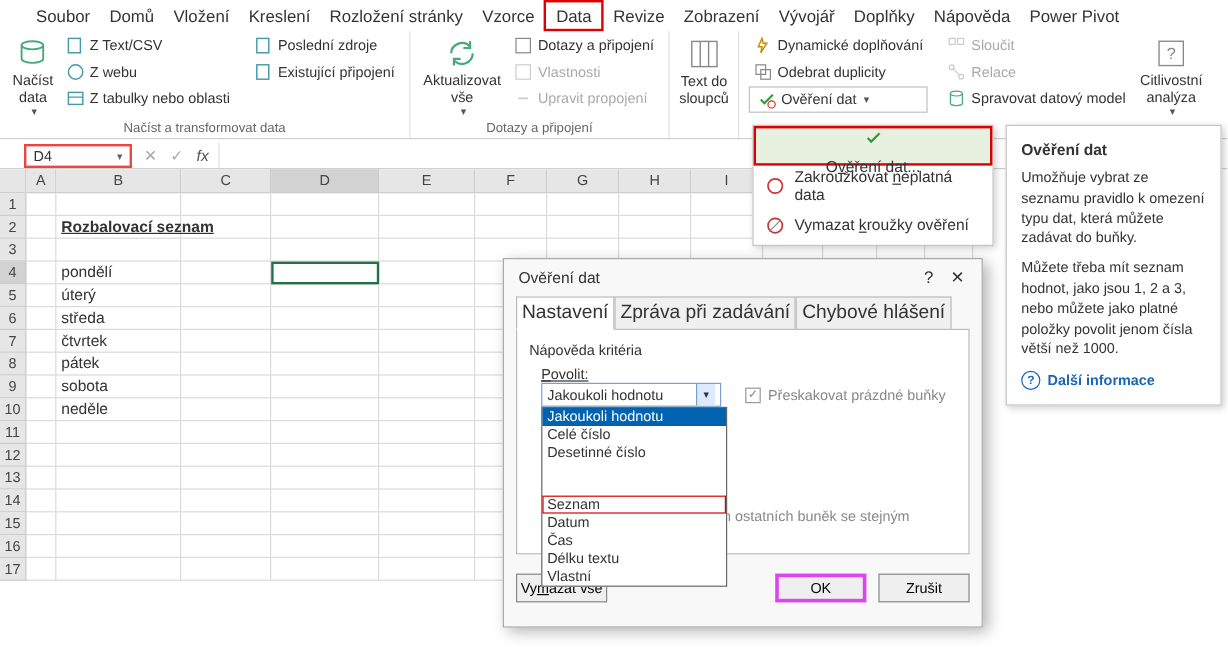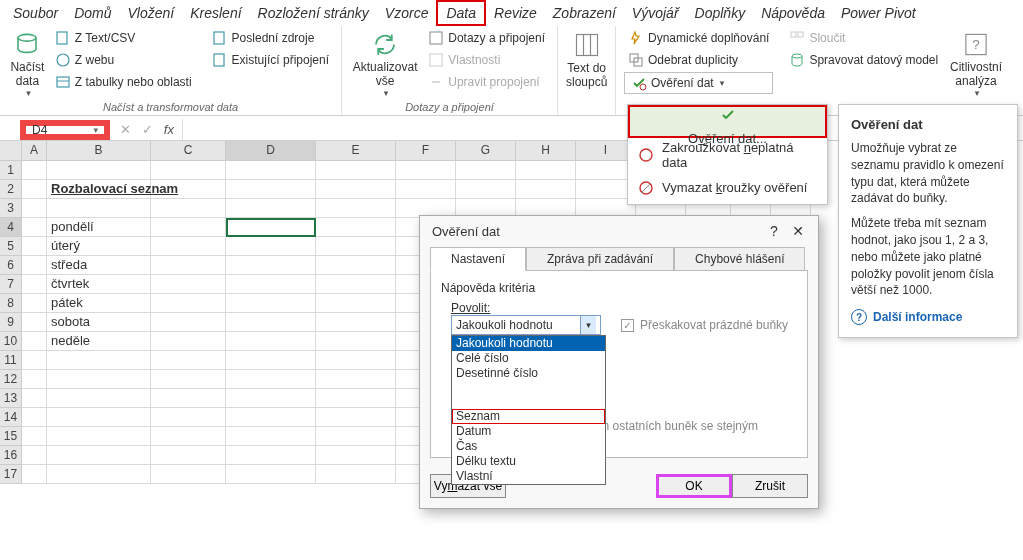--- a/index.html
+++ b/index.html
@@ -1,26 +1,26 @@
 <!DOCTYPE html>
 <html><head>
 <meta charset="utf-8">
 <style>
   * { box-sizing: border-box; margin: 0; padding: 0; font-family: "Segoe UI", Arial, sans-serif; }
   body { background: #fff; font-size: 13px; color: #333; width: 1023px; height: 560px; overflow: hidden; position: relative; }
   
   
-  .menubar { display: flex; align-items: center; padding: 2px 5px; height: 26px; font-size: 14px; font-style: italic; }
+  .menubar { display: flex; align-items: center; padding: 2px 22px; height: 26px; font-size: 14px; }
   .menubar .mitem { padding: 3px 8px; cursor: pointer; }
   .mitem.highlighted { border: 2px solid #d00; }
   
   
   .ribbon { display: flex; height: 90px; border-bottom: 1px solid #d0d0d0; background: #fff; }
   .rgroup { border-right: 1px solid #e0e0e0; padding: 2px 8px 0 8px; display: flex; flex-direction: column; justify-content: space-between; position: relative; }
-  .rgroup-title { text-align: center; font-size: 11px; color: #666; padding-bottom: 2px; font-style: italic; }
+  .rgroup-title { text-align: center; font-size: 11px; color: #666; padding-bottom: 2px; }
   .rgroup-body { display: flex; gap: 4px; height: 70px; }
   .rcol { display: flex; flex-direction: column; gap: 2px; }
   .rbtn-big { display: flex; flex-direction: column; align-items: center; justify-content: flex-start; width: 58px; padding-top: 3px; cursor: pointer; font-size: 12px; text-align: center; }
   .rbtn-big .ric { width: 28px; height: 28px; margin-bottom: 2px; }
   .rbtn-sm { display: flex; align-items: center; gap: 4px; height: 20px; padding: 0 4px; cursor: pointer; font-size: 12px; white-space: nowrap; }
   .rbtn-sm.disabled { color: #aaa; }
   .ric-sm { width: 16px; height: 16px; flex-shrink: 0; }
   .rbtn-sm.boxed { border: 1px solid #c0c0c0; padding: 1px 6px; height: 22px; }
   .caret { font-size: 9px; margin-left: 2px; color: #555; }
   
@@ -31,21 +31,21 @@
   .dv-item.hl { border: 2px solid #d00; background: #e8f0e0; flex-direction: column; }
   
   .tooltip { position: absolute; left: 838px; top: 104px; width: 180px; background: #fff; border: 1px solid #c4c4c4; box-shadow: 2px 2px 6px rgba(0,0,0,.2); padding: 12px; font-size: 12px; z-index: 19; }
   .tooltip h3 { font-size: 13px; font-weight: bold; margin-bottom: 8px; }
   .tooltip p { margin-bottom: 8px; line-height: 1.4; }
   .tooltip .link { color: #1a66b5; display: flex; align-items: center; gap: 6px; margin-top: 10px; font-weight: bold; }
   .tooltip .link::before { content: "?"; border: 1px solid #1a66b5; border-radius: 50%; width: 14px; height: 14px; display: inline-flex; align-items: center; justify-content: center; font-size: 10px; }
   
   
   .nfbar { display: flex; align-items: center; height: 22px; border-bottom: 1px solid #d0d0d0; margin-top: 3px; }
-  .namebox { width: 90px; border: 6px solid #ef4444; height: 20px; margin-left: 20px; display: flex; align-items: center; padding: 0 6px; font-size: 12px; }
+  .namebox { width: 90px; border: 2px solid #ef4444; height: 20px; margin-left: 20px; display: flex; align-items: center; padding: 0 6px; font-size: 12px; }
   .namebox .drop { margin-left: auto; font-size: 9px; color: #666; }
   .fxicons { display: flex; gap: 3px; margin-left: 6px; color: #aaa; align-items: center; }
   .fxicons span { padding: 0 4px; }
   .fxbar { flex: 1; border-left: 1px solid #e0e0e0; height: 100%; margin-left: 4px; }
   
   
   .sheet { position: relative; }
   .colheaders { display: flex; height: 20px; }
   .colheaders .corner { width: 22px; border-right: 1px solid #ccc; border-bottom: 1px solid #ccc; background: #e6e6e6; }
   .colheaders .ch { border-right: 1px solid #ccc; border-bottom: 1px solid #ccc; background: #e6e6e6; text-align: center; font-size: 12px; line-height: 19px; color: #444; }
@@ -55,38 +55,38 @@
   .row .cell.bold { font-weight: bold; text-decoration: underline; }
   .row .rh.sel, .colheaders .ch.sel { background: #d2d2d2; }
   .cell.active { outline: 2px solid #217346; outline-offset: -2px; }
   
   
   .dialog { position: absolute; left: 419px; top: 215px; width: 400px; background: #f8f8f8; border: 1px solid #aaa; box-shadow: 4px 4px 12px rgba(0,0,0,.3); z-index: 30; }
   .dlg-title { display: flex; align-items: center; height: 30px; padding: 0 8px 0 12px; font-size: 13px; }
   .dlg-title .sp { margin-left: auto; }
   .dlg-title .help, .dlg-title .close { width: 24px; text-align: center; cursor: pointer; font-size: 14px; }
   .tabs { display: flex; padding: 0 10px; }
-  .tab { border: 1px solid #bbb; padding: 4px 20px; font-size: 12px; background: #fff; cursor: pointer; position: relative; top: 1px; }
+  .tab { border: 1px solid #bbb; padding: 4px 4px; font-size: 16px; background: #fff; cursor: pointer; position: relative; top: 1px; }
   .tab:not(.active) { background: #f0f0f0; border-bottom: 1px solid #bbb; }
   .tab.active { border-bottom: 1px solid #fff; }
   .dlg-body { margin: 0 10px 10px 10px; background: #fff; border: 1px solid #bbb; padding: 10px; }
   .dlg-body .section-label { font-size: 12px; margin-bottom: 6px; }
   .fld-row { display: flex; align-items: center; gap: 20px; margin-bottom: 4px; }
   .fld-label { font-size: 12px; text-decoration: underline; }
   .combo { position: relative; width: 150px; }
   .combo-display { border: 1px solid #7a9fcf; height: 20px; display: flex; align-items: center; padding: 0 4px; font-size: 12px; background: #fff; }
   .combo-display .cdrop { margin-left: auto; background: #daeaff; border-left: 1px solid #7a9fcf; width: 16px; text-align: center; height: 100%; line-height: 18px; font-size: 9px; }
   .combo-list { position: absolute; top: 20px; left: 0; width: 155px; background: #fff; border: 1px solid #666; z-index: 5; }
   .combo-list .opt { font-size: 12px; padding: 0 4px; line-height: 15px; height: 15px; cursor: pointer; }
   .combo-list .opt.sel { background: #0063b1; color: #fff; }
   .combo-list .opt.hl { outline: 1.5px solid #d00; outline-offset: -1px; margin-top: 28px; }
   .chk { display: flex; align-items: center; gap: 6px; font-size: 12px; color: #888; }
   .chk-box { width: 13px; height: 13px; border: 1px solid #999; display: inline-flex; align-items: center; justify-content: center; font-size: 10px; color: #888; }
   .dlg-apply { font-size: 12px; color: #888; display: flex; align-items: center; gap: 6px; margin-top: 84px; }
-  .dlg-footer { display: flex; align-items: center; padding: 6px 10px 10px 10px; }
+  .dlg-footer { display: flex; align-items: center; padding: 6px 10px 20px 10px; gap: 10px; }
   .dlg-footer .sp { flex: 1; }
   .dlg-btn { border: 1px solid #888; background: #efefef; min-width: 76px; height: 24px; font-size: 12px; cursor: pointer; }
   .dlg-btn.primary { border: 3px solid #d946ef; }
   
   
   .cw-A{width:25px}.cw-B{width:104px}.cw-C{width:75px}.cw-D{width:90px}.cw-E{width:80px}.cw-F{width:60px}.cw-G{width:60px}.cw-H{width:60px}.cw-I{width:60px}.cw-Z{width:50px}.cw-AA{width:45px}.cw-AB{width:40px}.cw-AC{width:40px}
 </style>
 </head>
 <body>
 
@@ -229,20 +229,28 @@
             <span class="caret">▾</span>
           </div>
       </div>
       <div class="rcol" style="margin-left:8px">
         <div class="rbtn-sm disabled">
             <svg class="ric-sm" viewBox="0 0 16 16">
               <rect x="2" y="2" width="5" height="5" fill="none" stroke="#ccc"></rect>
               <rect x="9" y="2" width="5" height="5" fill="none" stroke="#ccc"></rect>
             </svg>
             <span>Sloučit</span>
+          </div>
+        <div class="rbtn-sm disabled">
+            <svg class="ric-sm" viewBox="0 0 16 16">
+              <circle cx="4" cy="4" r="2" fill="none" stroke="#ccc"></circle>
+              <circle cx="12" cy="12" r="2" fill="none" stroke="#ccc"></circle>
+              <line x1="5" y1="5" x2="11" y2="11" stroke="#ccc"></line>
+            </svg>
+            <span>Relace</span>
           </div>
         <div class="rbtn-sm">
             <svg class="ric-sm" viewBox="0 0 16 16">
               <ellipse cx="8" cy="4" rx="5" ry="2" fill="none" stroke="#4a7"></ellipse>
               <path d="M3 4v8c0 1 2.2 2 5 2s5-1 5-2V4" fill="none" stroke="#4a7"></path>
             </svg>
             <span>Spravovat datový model</span>
           </div>
       </div>
     </div>

